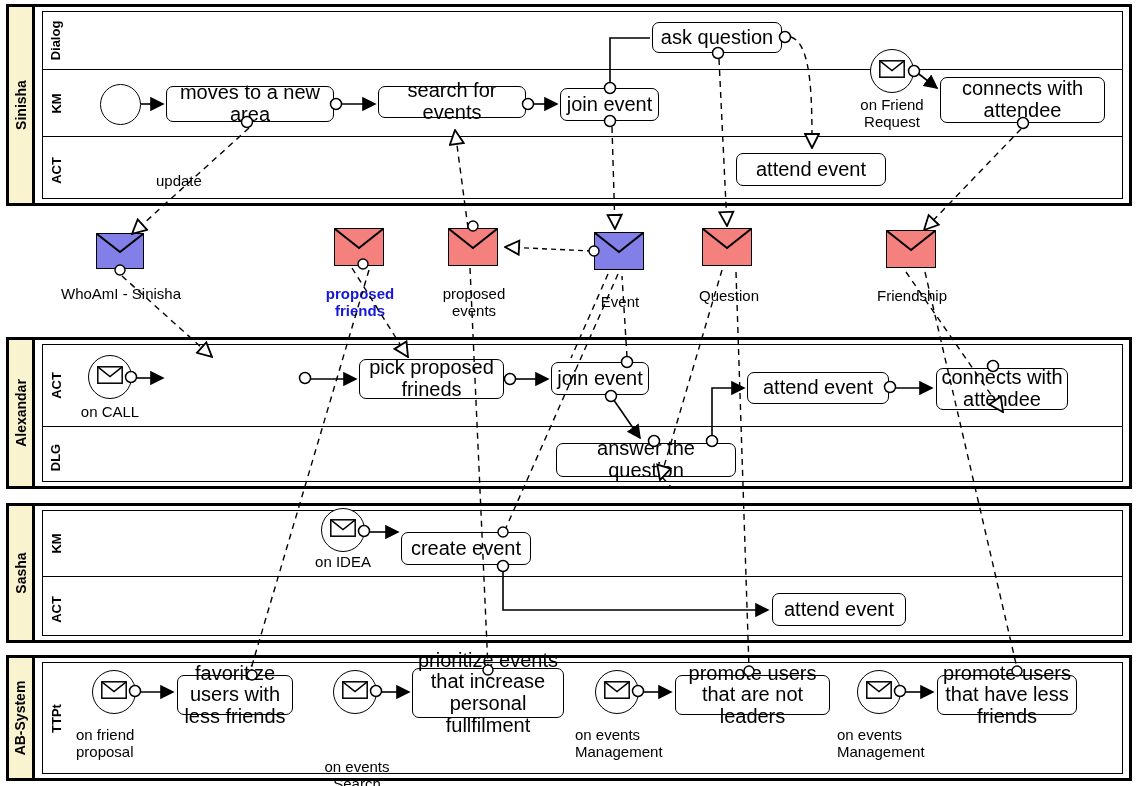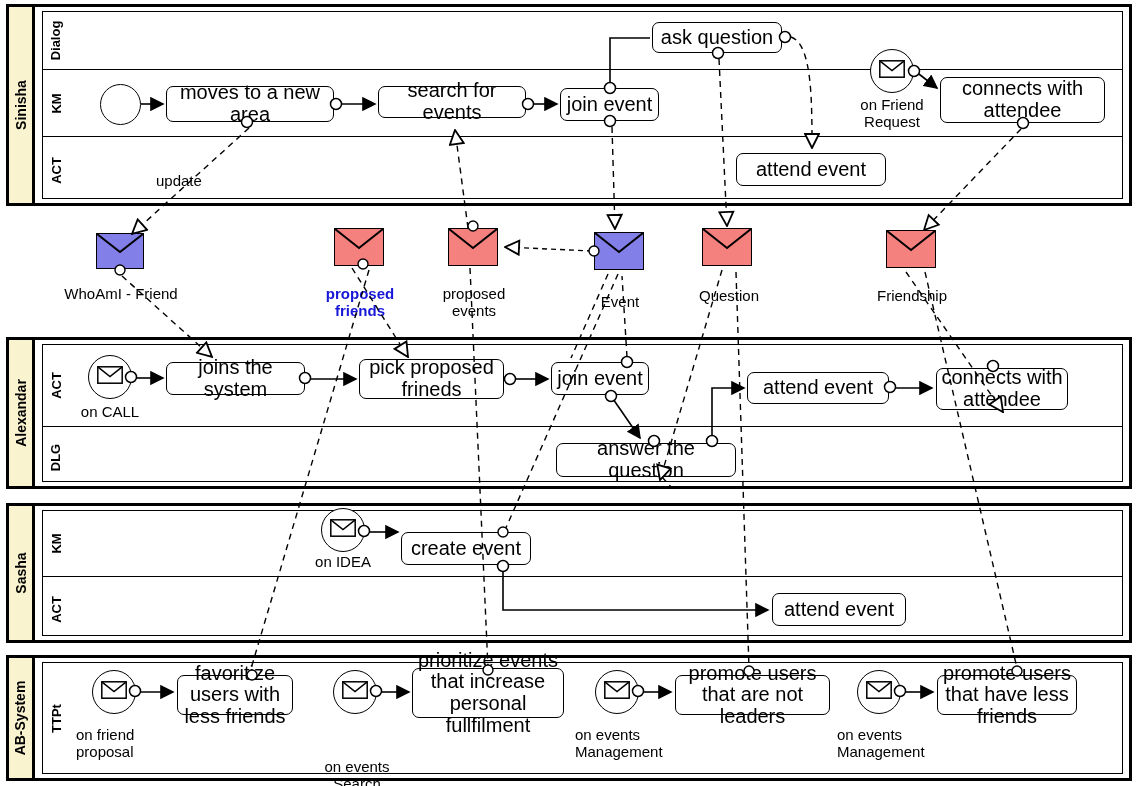--- a/index.html
+++ b/index.html
@@ -91,21 +91,21 @@
   </div>
 
   <div class="caption" style="left:156px;top:172px;">update</div>
 
   <div class="dobj blue" style="left:96px;top:233px;width:48px;height:36px;">
     <svg width="46" height="34" viewBox="0 0 46 34" style="display:block">
         <polyline points="0,0 23,18 46,0" fill="none" stroke="#000" stroke-width="2"></polyline>
       </svg>
   </div>
   <div class="dlabel" style="left:46px;top:286px;width:150px;">
-    <span>WhoAmI - Friend</span>
+    <span>WhoAmI - Sinisha</span>
   </div>
 
   <div class="dobj pink" style="left:334px;top:228px;width:50px;height:38px;">
     <svg width="48" height="36" viewBox="0 0 48 36" style="display:block">
         <polyline points="0,0 24,19 48,0" fill="none" stroke="#000" stroke-width="2"></polyline>
       </svg>
   </div>
   <div class="dlabel hl" style="left:308px;top:286px;width:104px;">
     <span>proposed friends</span>
   </div>
@@ -171,21 +171,20 @@
       <svg width="26" height="18" viewBox="0 0 26 18">
           <rect x="0.8" y="0.8" width="24.4" height="16.4" fill="#fff" stroke="#000" stroke-width="1.5"></rect>
           <polyline points="0.8,0.8 13,10.5 25.2,0.8" fill="none" stroke="#000" stroke-width="1.5"></polyline>
         </svg>
     </span>
   </div>
   <div class="evlabel" style="left:62px;top:404px;width:96px;">
     <span>on CALL</span>
   </div>
 
-  <div class="task" style="left:166px;top:362px;width:139px;height:33px;">joins the system</div>
   <div class="task" style="left:359px;top:359px;width:145px;height:40px;">pick proposed frineds</div>
   <div class="task" style="left:551px;top:362px;width:98px;height:33px;">join event</div>
   <div class="task" style="left:556px;top:443px;width:180px;height:34px;">answer the question</div>
   <div class="task" style="left:747px;top:372px;width:142px;height:32px;">attend event</div>
   <div class="task" style="left:936px;top:368px;width:132px;height:42px;">connects with attendee</div>
 
   <div class="pool" style="left:6px;top:503px;width:1126px;height:140px;">
     <div class="pool-label">
       <span>Sasha</span>
     </div>

